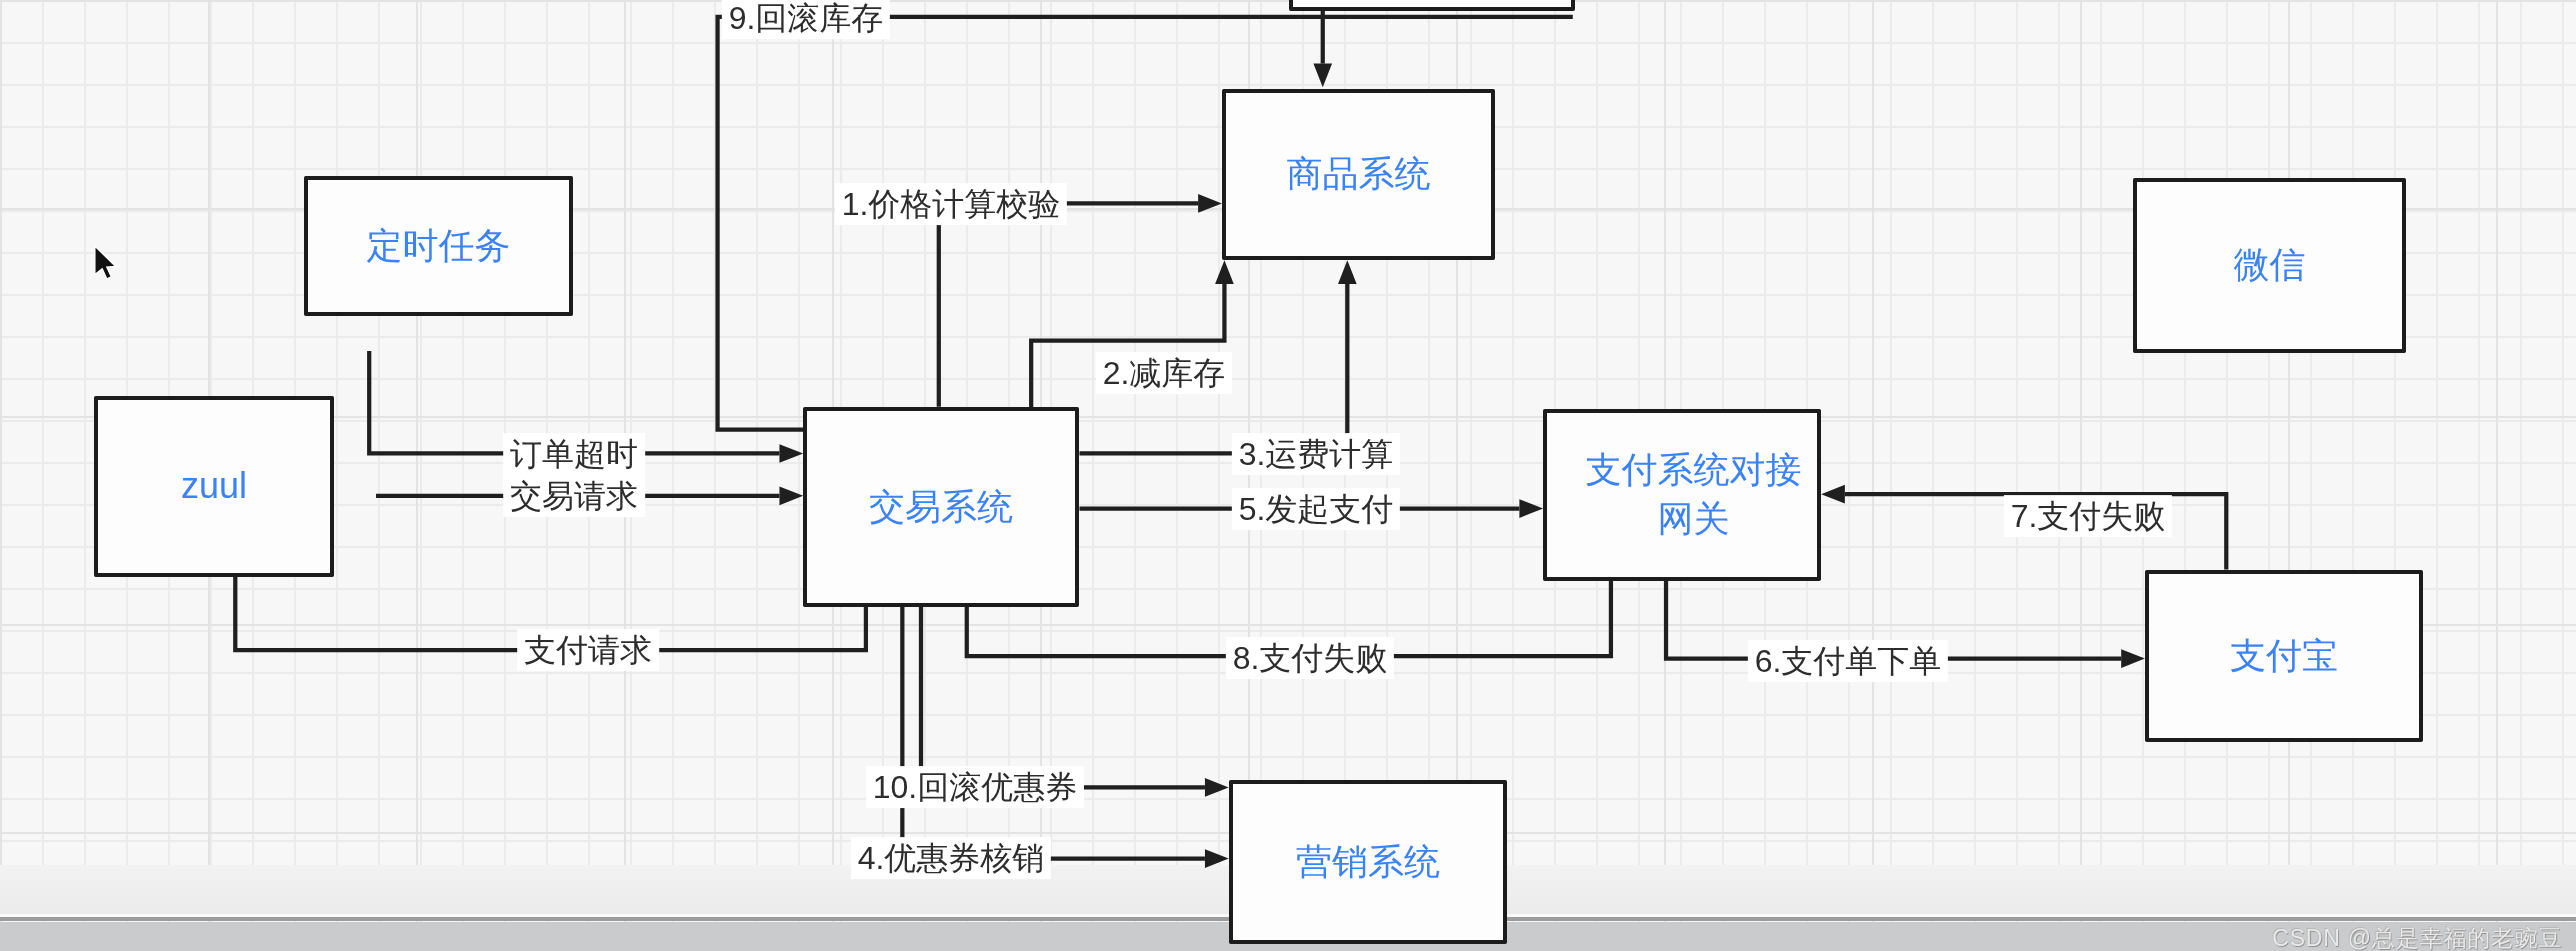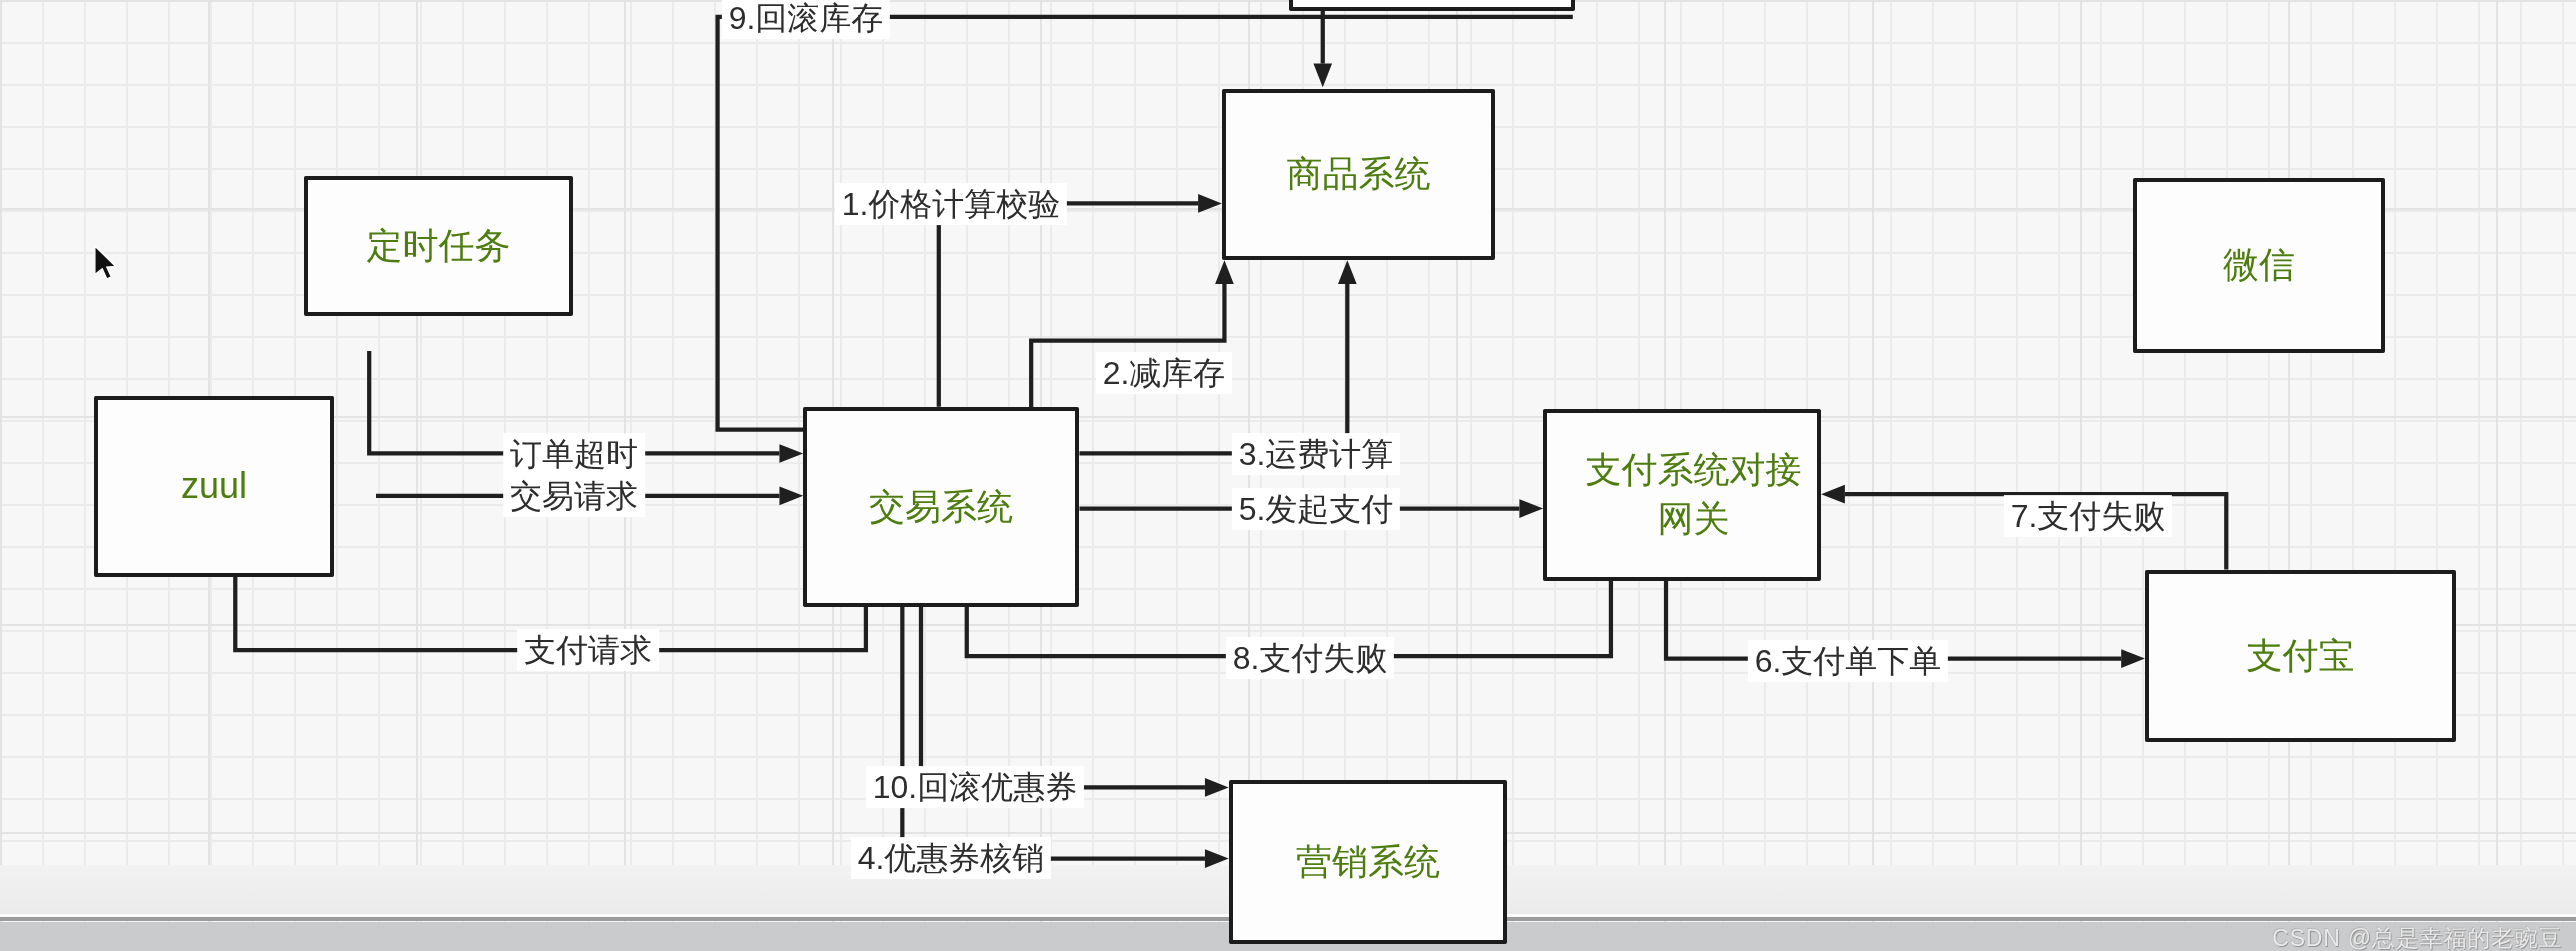--- a/index.html
+++ b/index.html
@@ -17,21 +17,21 @@
     font-family:"Liberation Sans","DejaVu Sans",sans-serif;
   }
   #edge-layer{position:absolute;left:0;top:0;z-index:3;}
   .node{
     position:absolute;z-index:4;
     background:#fdfdfd;
     border:4.2px solid #1c1c1c;
     box-sizing:border-box;
     display:flex;align-items:center;justify-content:center;
     text-align:center;
-    font-size:36px;color:#4d7c0f;
+    font-size:36px;color:#3b82f6;
     white-space:pre-line;line-height:1.35;
     border-radius:1.7px;
   }
   .edge-label{
     position:absolute;z-index:5;
     transform:translate(-50%,-50%);
     background:#ffffff;
     color:#2d2d2d;
     font-size:32px;line-height:1.15;
     padding:2.5px 6.8px;
@@ -86,26 +86,26 @@
       <path d="M1965 685 L1965 777 L2502 777" fill="none" stroke="#1f1f1f" stroke-width="5"></path>
       <polygon points="1449,929 1421,940 1421,918" fill="#1f1f1f"></polygon>
       <path d="M1086 683 L1086 929 L1421 929" fill="none" stroke="#1f1f1f" stroke-width="5"></path>
       <polygon points="1449,1013 1421,1024 1421,1002" fill="#1f1f1f"></polygon>
       <path d="M1064 683 L1064 1013 L1421 1013" fill="none" stroke="#1f1f1f" stroke-width="5"></path>
     </svg>
 
   <div id="node-layer">
       <div class="node" style="left: 1222px; top: 89px; width: 273px; height: 171px;">商品系统</div>
       <div class="node" style="left: 304px; top: 176px; width: 269px; height: 140px;">定时任务</div>
-      <div class="node" style="left: 2133px; top: 178px; width: 252px; height: 175px;">微信</div>
+      <div class="node" style="left: 2133px; top: 178px; width: 273px; height: 175px;">微信</div>
       <div class="node" style="left: 94px; top: 396px; width: 240px; height: 181px;">zuul</div>
       <div class="node" style="left: 803px; top: 407px; width: 276px; height: 200px;">交易系统</div>
       <div class="node" style="left: 1543px; top: 409px; width: 278px; height: 172px; padding-left: 23px;">支付系统对接
 网关</div>
-      <div class="node" style="left: 2145px; top: 570px; width: 311px; height: 172px; font-family: Liberation Serif, serif;">支付宝</div>
+      <div class="node" style="left: 2145px; top: 570px; width: 278px; height: 172px; font-family: Liberation Serif, serif;">支付宝</div>
       <div class="node" style="left: 1229px; top: 780px; width: 278px; height: 164px;">营销系统</div>
       <div class="node" style="left: 1289px; top: -59px; width: 286px; height: 70px;"></div>
     </div>
   <div id="label-layer">
       <div class="edge-label" style="left: 806px; top: 18px;">9.回滚库存</div>
       <div class="edge-label" style="left: 951px; top: 204px;">1.价格计算校验</div>
       <div class="edge-label" style="left: 1164px; top: 341px; margin-top: 32px;">2.减库存</div>
       <div class="edge-label" style="left: 1316px; top: 454px;">3.运费计算</div>
       <div class="edge-label" style="left: 1316px; top: 509px;">5.发起支付</div>
       <div class="edge-label" style="left: 574px; top: 454px;">订单超时</div>

